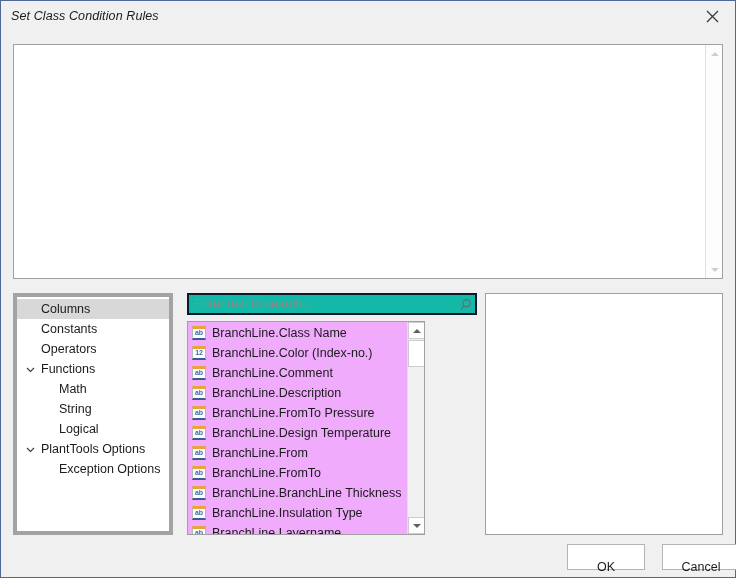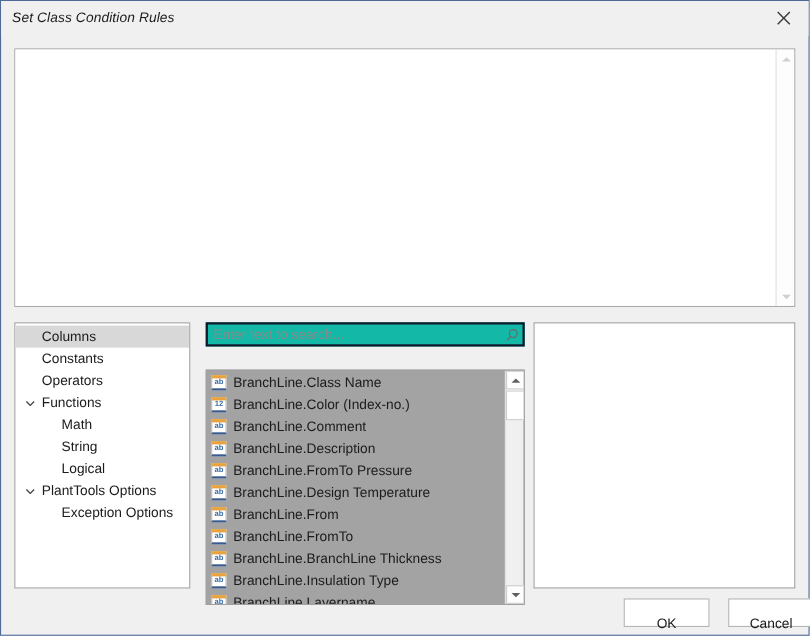--- a/index.html
+++ b/index.html
@@ -121,21 +121,21 @@
 
   
   .tree-panel {
     position: absolute;
     left: 12px;
     top: 292px;
     width: 160px;
     height: 242px;
     box-sizing: border-box;
     background: #ffffff;
-    border: 1px solid #a3a3a3;
+    border: 4px solid #a3a3a3;
     overflow: hidden;
     padding-top: 2px;
   }
   .tree-row {
     height: 20px;
     line-height: 20px;
     font-size: 12.5px;
     color: #1b1b1b;
     white-space: nowrap;
     position: relative;
@@ -193,28 +193,27 @@
     display: flex;
     align-items: center;
     justify-content: center;
     cursor: pointer;
   }
 
   .listbox {
     position: absolute;
     left: 0;
     top: 28px;
-    width: 290px;
+    width: 238px;
     height: 214px;
     box-sizing: border-box;
-    background: #a3a3a3;
+    background: #f0abfc;
     border: 1px solid #a0a0a0;
     display: flex;
     overflow: hidden;
-    margin-top: 15px;
   }
   .list-items {
     flex: 1 1 auto;
     overflow: hidden;
     padding-top: 1px;
   }
   .list-row {
     height: 20px;
     display: flex;
     align-items: center;

